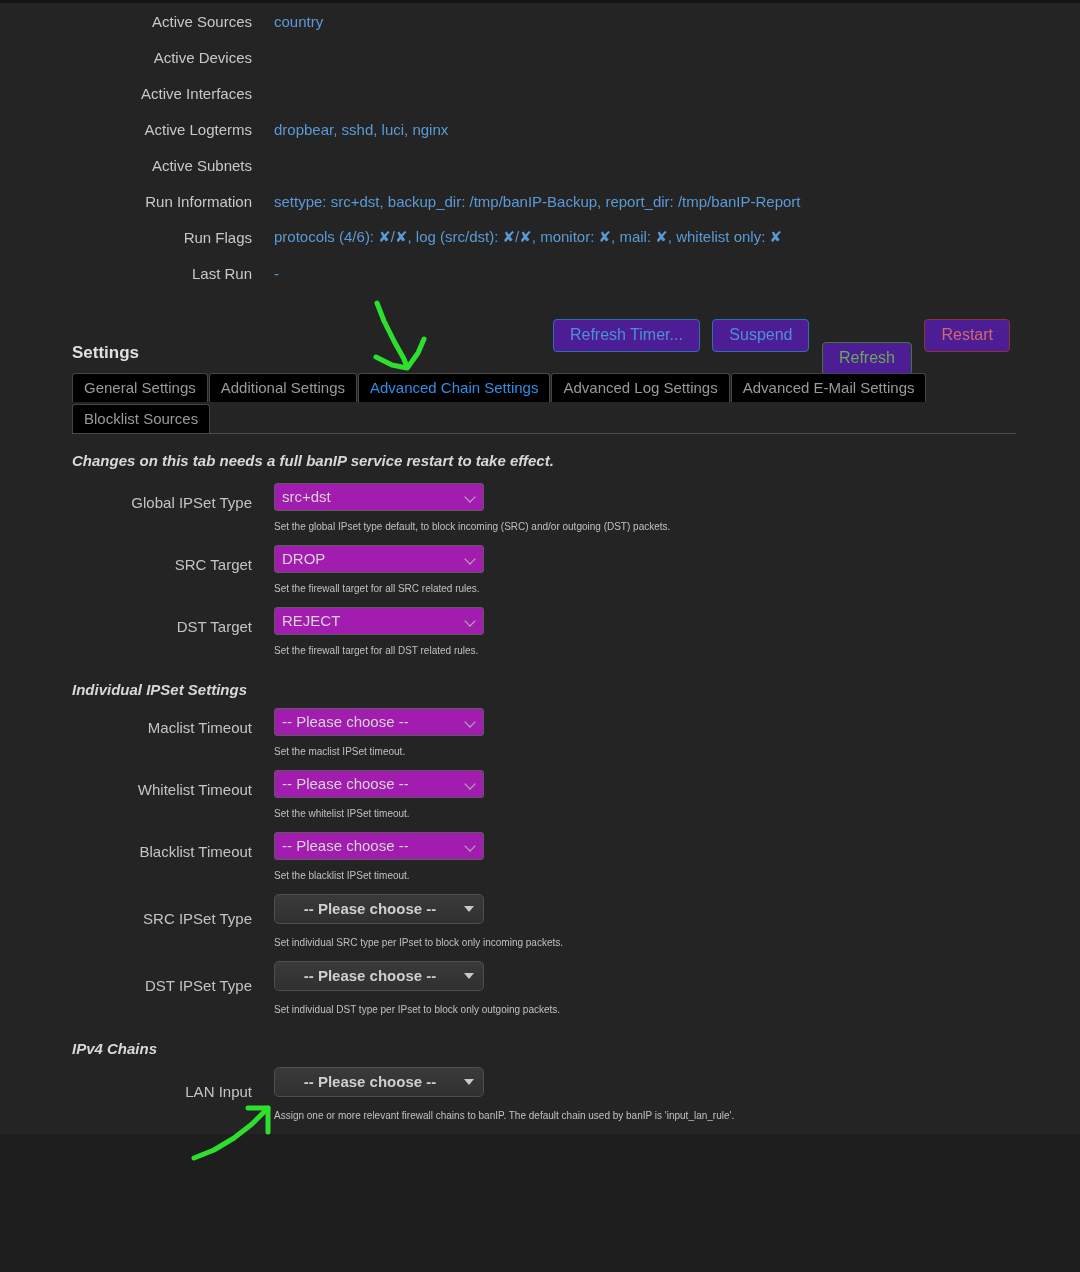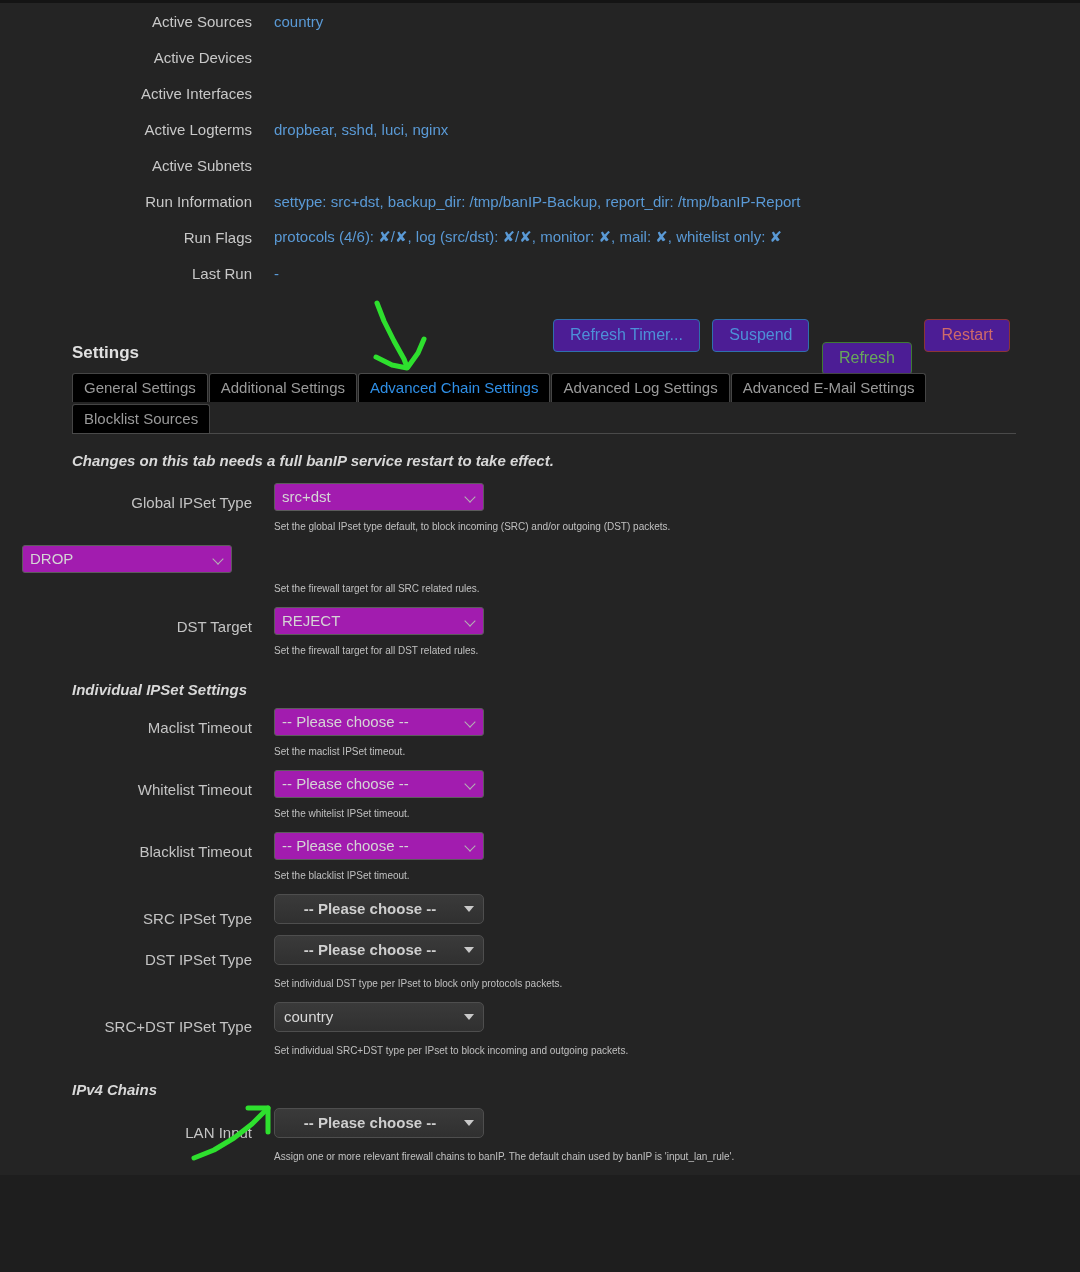--- a/index.html
+++ b/index.html
@@ -306,20 +306,21 @@
             </select>
             <span class="chev"></span>
           </span>
         </div>
       </div>
       <div class="fdesc">Set the global IPset type default, to block incoming (SRC) and/or outgoing (DST) packets.</div>
     </div>
 
     <div class="field">
       <div class="field-line">
+        <div class="flabel">SRC Target</div>
         <div class="fctl">
           <span class="selwrap">
             <select class="nsel">
               <option>DROP</option>
             </select>
             <span class="chev"></span>
           </span>
         </div>
       </div>
       <div class="fdesc">Set the firewall target for all SRC related rules.</div>
@@ -390,47 +391,36 @@
     <div class="field">
       <div class="field-line">
         <div class="flabel">SRC IPSet Type</div>
         <div class="fctl">
           <span class="dd">
             <span class="ddlabel">-- Please choose --</span>
             <span class="caret"></span>
           </span>
         </div>
       </div>
+      <div class="fdesc">Set individual SRC type per IPset to block only incoming packets.</div>
     </div>
 
     <div class="field">
       <div class="field-line">
         <div class="flabel">DST IPSet Type</div>
         <div class="fctl">
           <span class="dd">
             <span class="ddlabel">-- Please choose --</span>
             <span class="caret"></span>
           </span>
         </div>
       </div>
-      <div class="fdesc">Set individual DST type per IPset to block only protocols packets.</div>
-    </div>
-
-    <div class="field">
-      <div class="field-line">
-        <div class="flabel">SRC+DST IPSet Type</div>
-        <div class="fctl">
-          <span class="dd chosen">
-            <span class="ddlabel">country</span>
-            <span class="caret"></span>
-          </span>
-        </div>
-      </div>
-      <div class="fdesc">Set individual SRC+DST type per IPset to block incoming and outgoing packets.</div>
-    </div>
+      <div class="fdesc">Set individual DST type per IPset to block only outgoing packets.</div>
+    </div>
+
 
     <div class="group-title">IPv4 Chains</div>
 
     <div class="field">
       <div class="field-line">
         <div class="flabel">LAN Input</div>
         <div class="fctl">
           <span class="dd">
             <span class="ddlabel">-- Please choose --</span>
             <span class="caret"></span>

